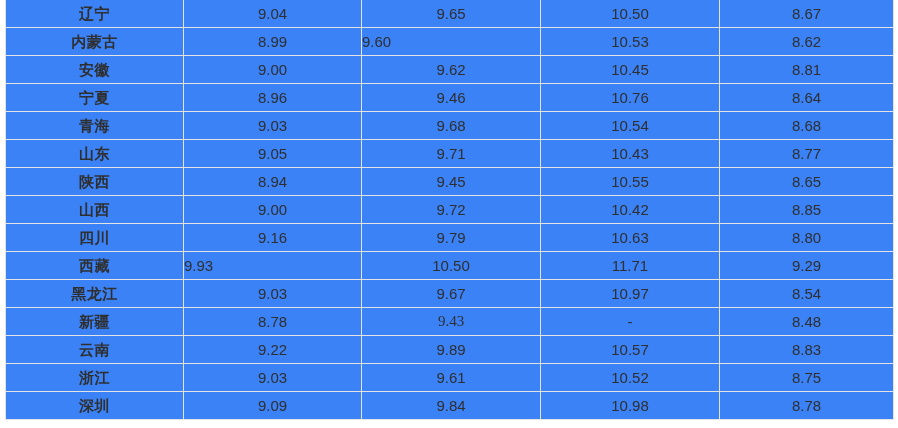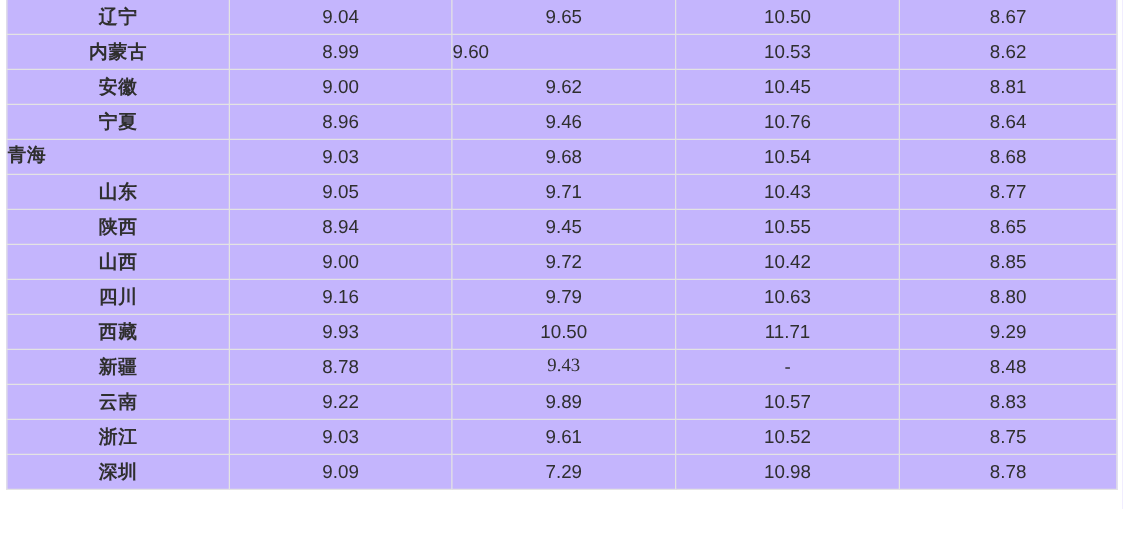--- a/index.html
+++ b/index.html
@@ -19,21 +19,21 @@
     position: absolute;
     left: 5px;
     top: -1px;
     width: 888px;
   }
 
   table.data-table {
     border-collapse: collapse;
     table-layout: fixed;
     width: 888px;
-    background: #c4b5fd;
+    background: #3b82f6;
   }
 
   table.data-table col.col-region  { width: 178px; }
   table.data-table col.col-v1      { width: 178px; }
   table.data-table col.col-v2      { width: 179px; }
   table.data-table col.col-v3      { width: 179px; }
   table.data-table col.col-v4      { width: 174px; }
 
   table.data-table td {
     height: 27px;
@@ -92,21 +92,21 @@
           <td class="value-cell" style="text-align: center;">8.81</td>
         </tr>
         <tr>
           <td class="region-cell" style="text-align: center;">宁夏</td>
           <td class="value-cell" style="text-align: center;">8.96</td>
           <td class="value-cell" style="text-align: center;">9.46</td>
           <td class="value-cell" style="text-align: center;">10.76</td>
           <td class="value-cell" style="text-align: center;">8.64</td>
         </tr>
         <tr>
-          <td class="region-cell" style="text-align: left; font-family: Liberation Serif, serif;">青海</td>
+          <td class="region-cell" style="text-align: center;">青海</td>
           <td class="value-cell" style="text-align: center;">9.03</td>
           <td class="value-cell" style="text-align: center;">9.68</td>
           <td class="value-cell" style="text-align: center;">10.54</td>
           <td class="value-cell" style="text-align: center;">8.68</td>
         </tr>
         <tr>
           <td class="region-cell" style="text-align: center;">山东</td>
           <td class="value-cell" style="text-align: center;">9.05</td>
           <td class="value-cell" style="text-align: center;">9.71</td>
           <td class="value-cell" style="text-align: center;">10.43</td>
@@ -128,24 +128,31 @@
         </tr>
         <tr>
           <td class="region-cell" style="text-align: center;">四川</td>
           <td class="value-cell" style="text-align: center;">9.16</td>
           <td class="value-cell" style="text-align: center;">9.79</td>
           <td class="value-cell" style="text-align: center;">10.63</td>
           <td class="value-cell" style="text-align: center;">8.80</td>
         </tr>
         <tr>
           <td class="region-cell" style="text-align: center;">西藏</td>
-          <td class="value-cell" style="text-align: center;">9.93</td>
+          <td class="value-cell" style="text-align: left;">9.93</td>
           <td class="value-cell" style="text-align: center;">10.50</td>
           <td class="value-cell" style="text-align: center;">11.71</td>
           <td class="value-cell" style="text-align: center;">9.29</td>
+        </tr>
+        <tr>
+          <td class="region-cell" style="text-align: center;">黑龙江</td>
+          <td class="value-cell" style="text-align: center;">9.03</td>
+          <td class="value-cell" style="text-align: center;">9.67</td>
+          <td class="value-cell" style="text-align: center;">10.97</td>
+          <td class="value-cell" style="text-align: center;">8.54</td>
         </tr>
         <tr>
           <td class="region-cell" style="text-align: center;">新疆</td>
           <td class="value-cell" style="text-align: center;">8.78</td>
           <td class="value-cell" style="text-align: center; font-family: Liberation Serif, serif;">9.43</td>
           <td class="value-cell" style="text-align: center;">-</td>
           <td class="value-cell" style="text-align: center;">8.48</td>
         </tr>
         <tr>
           <td class="region-cell" style="text-align: center;">云南</td>
@@ -157,19 +164,19 @@
         <tr>
           <td class="region-cell" style="text-align: center;">浙江</td>
           <td class="value-cell" style="text-align: center;">9.03</td>
           <td class="value-cell" style="text-align: center;">9.61</td>
           <td class="value-cell" style="text-align: center;">10.52</td>
           <td class="value-cell" style="text-align: center;">8.75</td>
         </tr>
         <tr>
           <td class="region-cell" style="text-align: center;">深圳</td>
           <td class="value-cell" style="text-align: center;">9.09</td>
-          <td class="value-cell" style="text-align: center;">7.29</td>
+          <td class="value-cell" style="text-align: center;">9.84</td>
           <td class="value-cell" style="text-align: center;">10.98</td>
           <td class="value-cell" style="text-align: center;">8.78</td>
         </tr>
       </tbody>
   </table>
 </div>
 
 </body></html>

